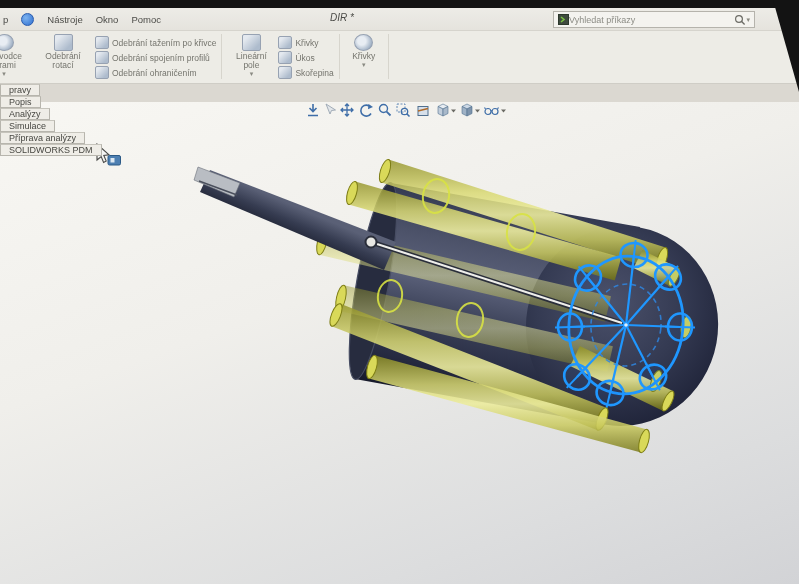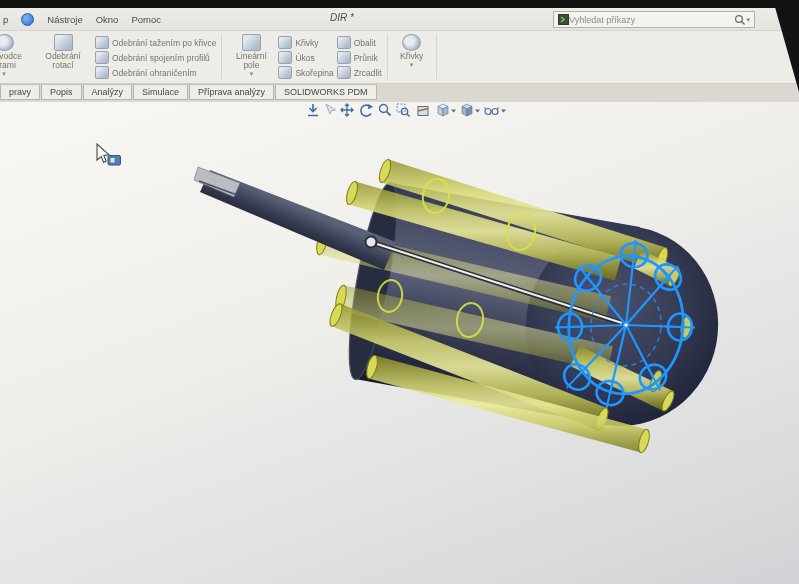--- a/index.html
+++ b/index.html
@@ -34,21 +34,21 @@
   .bigbtn.partial{margin-left:-28px;width:54px;}
   .micon{display:inline-block;width:17px;height:15px;border:1px solid #97a2b2;border-radius:2px;
          background:linear-gradient(135deg,#e4e9ef 20%,#aebccd 80%);}
   .micon.sm{width:12px;height:11px;flex:0 0 auto;}
   .micon.gold{background:linear-gradient(135deg,#f3e27a 20%,#caa32c 80%);border-color:#9a7d1f;}
   .micon.ring{border-radius:50%;background:radial-gradient(circle at 40% 40%,#e8edf3 30%,#9fb0c4 75%);}
   .stackcol{display:flex;flex-direction:column;justify-content:space-between;padding:4px 0 3px 0;}
   .srow{display:flex;align-items:center;gap:3px;font-size:8.5px;color:#74746d;white-space:nowrap;cursor:default;}
   
   .tabrow{position:absolute;top:83px;left:0;width:799px;height:18px;background:#dbd8d1;
-          border-top:1px solid #c9c7c0;display:flex;align-items:flex-start;z-index:8;}
+          border-top:1px solid #c9c7c0;display:flex;align-items:flex-start;z-index:8;flex-direction:column;}
   .tab{height:14px;display:flex;align-items:center;padding:0 8px;margin-right:1px;
        background:#efede7;border:1px solid #b7b5ad;border-top-color:#c6c4bc;
        font-size:9px;color:#474742;white-space:nowrap;cursor:default;}
   
   .viewport{position:absolute;top:101px;left:0;width:799px;height:483px;
             background:linear-gradient(160deg,#f8f7f3 0%,#f0efeb 40%,#dcddde 80%,#d2d3d6 100%);z-index:5;}
   .scene{position:absolute;top:0;left:0;}
   .hud{position:absolute;top:2px;left:306px;z-index:6;}
   .cursor{position:absolute;top:42px;left:95px;z-index:7;}
 </style>
@@ -120,34 +120,20 @@
           <span class="micon sm"></span>
           <span>Křivky</span>
         </div>
         <div class="srow">
           <span class="micon sm"></span>
           <span>Úkos</span>
         </div>
         <div class="srow">
           <span class="micon sm"></span>
           <span>Skořepina</span>
-        </div>
-      </div>
-      <div class="stackcol">
-        <div class="srow">
-          <span class="micon sm"></span>
-          <span>Obalit</span>
-        </div>
-        <div class="srow">
-          <span class="micon sm"></span>
-          <span>Průnik</span>
-        </div>
-        <div class="srow">
-          <span class="micon sm"></span>
-          <span>Zrcadlit</span>
         </div>
       </div>
     </div>
     <div class="vsep"></div>
     <div class="rgroup">
       <div class="bigbtn" style="width:38px">
         <span class="micon ring"></span>
         <span class="lbl">Křivky</span>
         <span class="caret">▾</span>
       </div>

